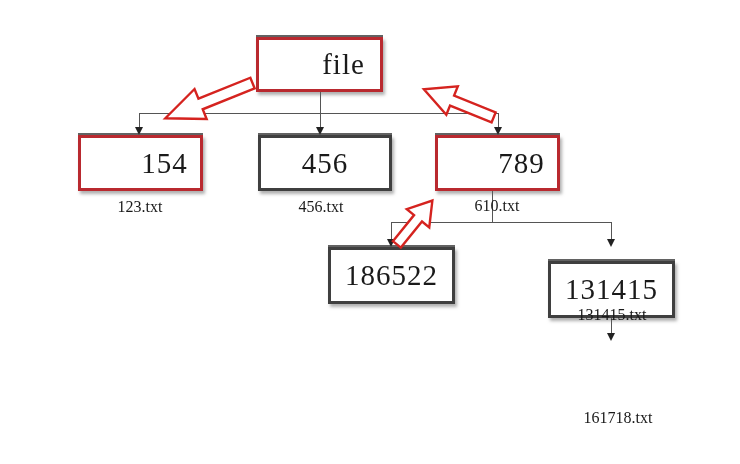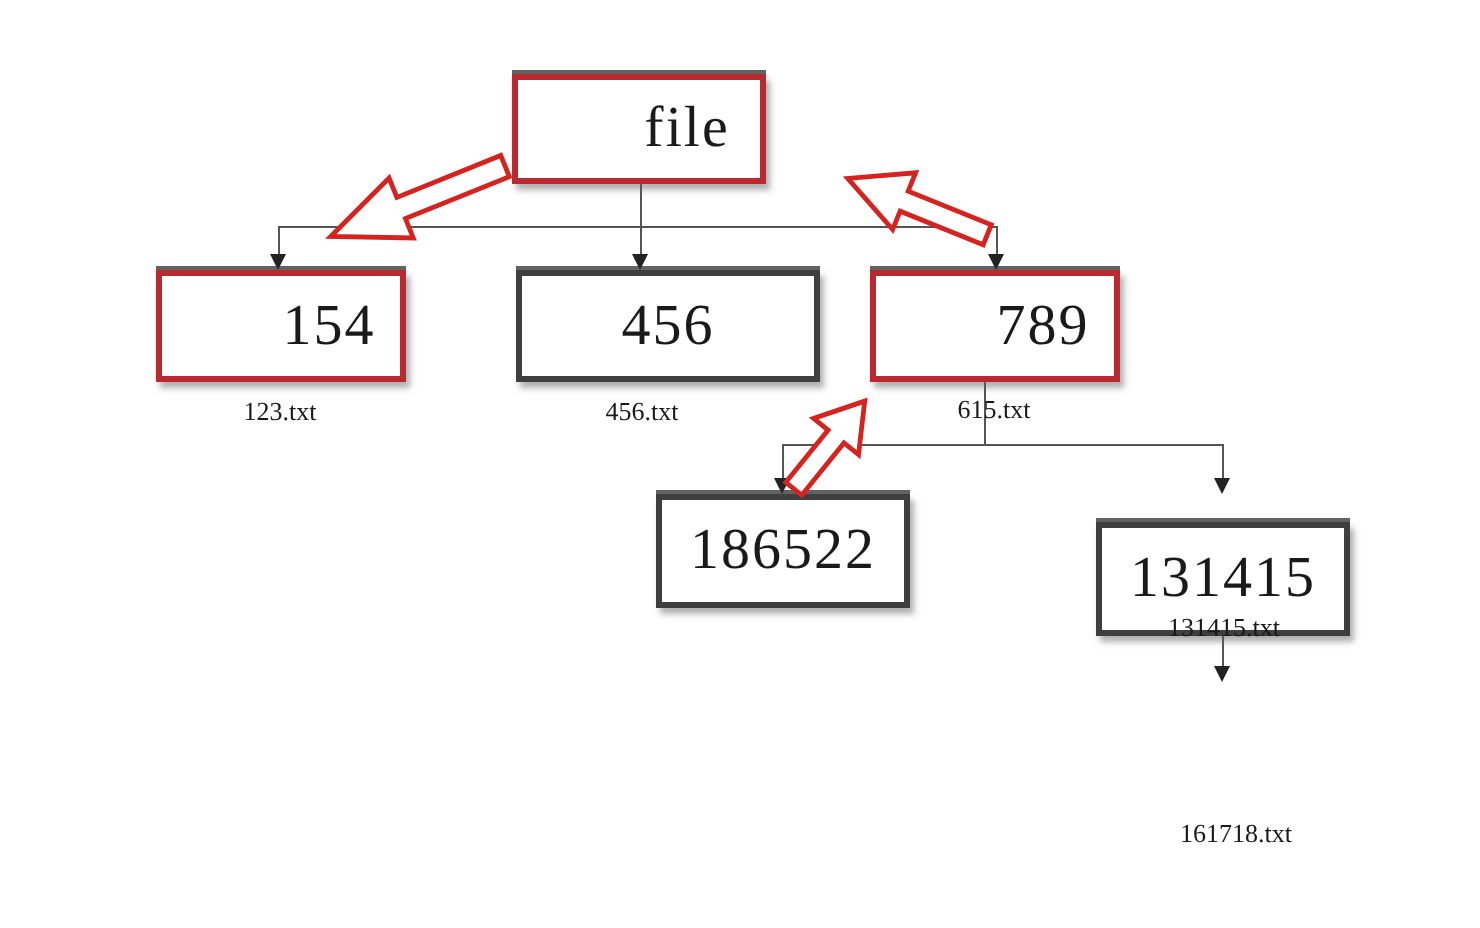--- a/index.html
+++ b/index.html
@@ -13,21 +13,21 @@
     display:flex;align-items:center;justify-content:center;
     border:3px solid var(--dark-border,#3f3f3f);
     box-shadow:0 -2px 0 rgba(45,45,45,.75), 2px 3px 3px rgba(100,100,100,.5);
     z-index:2;
   }
   .node.red{border-color:var(--red-border,#b9292f);padding-left:48px;}
   .node-label{font-size:29px;letter-spacing:1px;color:var(--text,#1a1a1a);}
   
   .caption{
     position:absolute;transform:translateX(-50%);white-space:nowrap;
-    font-size:13px;z-index:2;color:var(--text,#1a1a1a);
+    font-size:16px;z-index:2;color:var(--text,#1a1a1a);
   }
   .caption .hl{color:var(--highlight-text,#e51f16);margin-left:5px;}
   
   .vline,.hline{position:absolute;background:var(--connector,#555555);z-index:1;}
   .vline{width:1px;}
   .hline{height:1px;}
   .ah-down{
     position:absolute;width:0;height:0;z-index:1;transform:translateX(-50%);
     border-left:4px solid transparent;border-right:4px solid transparent;
     border-top:8px solid #222;
@@ -62,36 +62,36 @@
 
   <div class="vline" style="left:611px;top:304px;height:29px"></div>
   <div class="ah-down" style="left:611px;top:333px"></div>
 
   <div class="node red" style="left:256px;top:37px;width:127px;height:55px">
     <span class="node-label">file</span>
   </div>
   <div class="node red" style="left:78px;top:135px;width:125px;height:56px">
     <span class="node-label">154</span>
   </div>
-  <div class="node" style="left:258px;top:135px;width:152px;height:56px">
+  <div class="node" style="left:258px;top:135px;width:134px;height:56px">
     <span class="node-label">456</span>
   </div>
   <div class="node red" style="left:435px;top:135px;width:125px;height:56px">
     <span class="node-label">789</span>
   </div>
   <div class="node" style="left:328px;top:247px;width:127px;height:57px">
     <span class="node-label">186522</span>
   </div>
   <div class="node" style="left:548px;top:261px;width:127px;height:57px">
     <span class="node-label">131415</span>
   </div>
 
   <div class="caption" style="left:140px;top:198px">123.txt</div>
   <div class="caption" style="left:321px;top:198px">456.txt</div>
-  <div class="caption" style="left:497px;top:197px">615.txt</div>
+  <div class="caption" style="left:497px;top:197px">610.txt</div>
   <div class="caption" style="left:612px;top:306px">131415.txt</div>
   <div class="caption" style="left:618px;top:409px">161718.txt</div>
 
   <svg class="redarrow" viewBox="0 0 100 40" preserveAspectRatio="none" style="left:208px;top:101px;width:100px;height:38px;margin-left:-50px;margin-top:-19px;transform:rotate(158deg)">
     <polygon points="2,14 58,14 58,3 96,20 58,37 58,26 2,26"></polygon>
   </svg>
   <svg class="redarrow" viewBox="0 0 100 40" preserveAspectRatio="none" style="left:458px;top:103px;width:80px;height:36px;margin-left:-40px;margin-top:-18px;transform:rotate(202deg)">
     <polygon points="2,14 58,14 58,3 96,20 58,37 58,26 2,26"></polygon>
   </svg>
   <svg class="redarrow" viewBox="0 0 100 40" preserveAspectRatio="none" style="left:415px;top:222px;width:60px;height:34px;margin-left:-30px;margin-top:-17px;transform:rotate(-51deg)">

